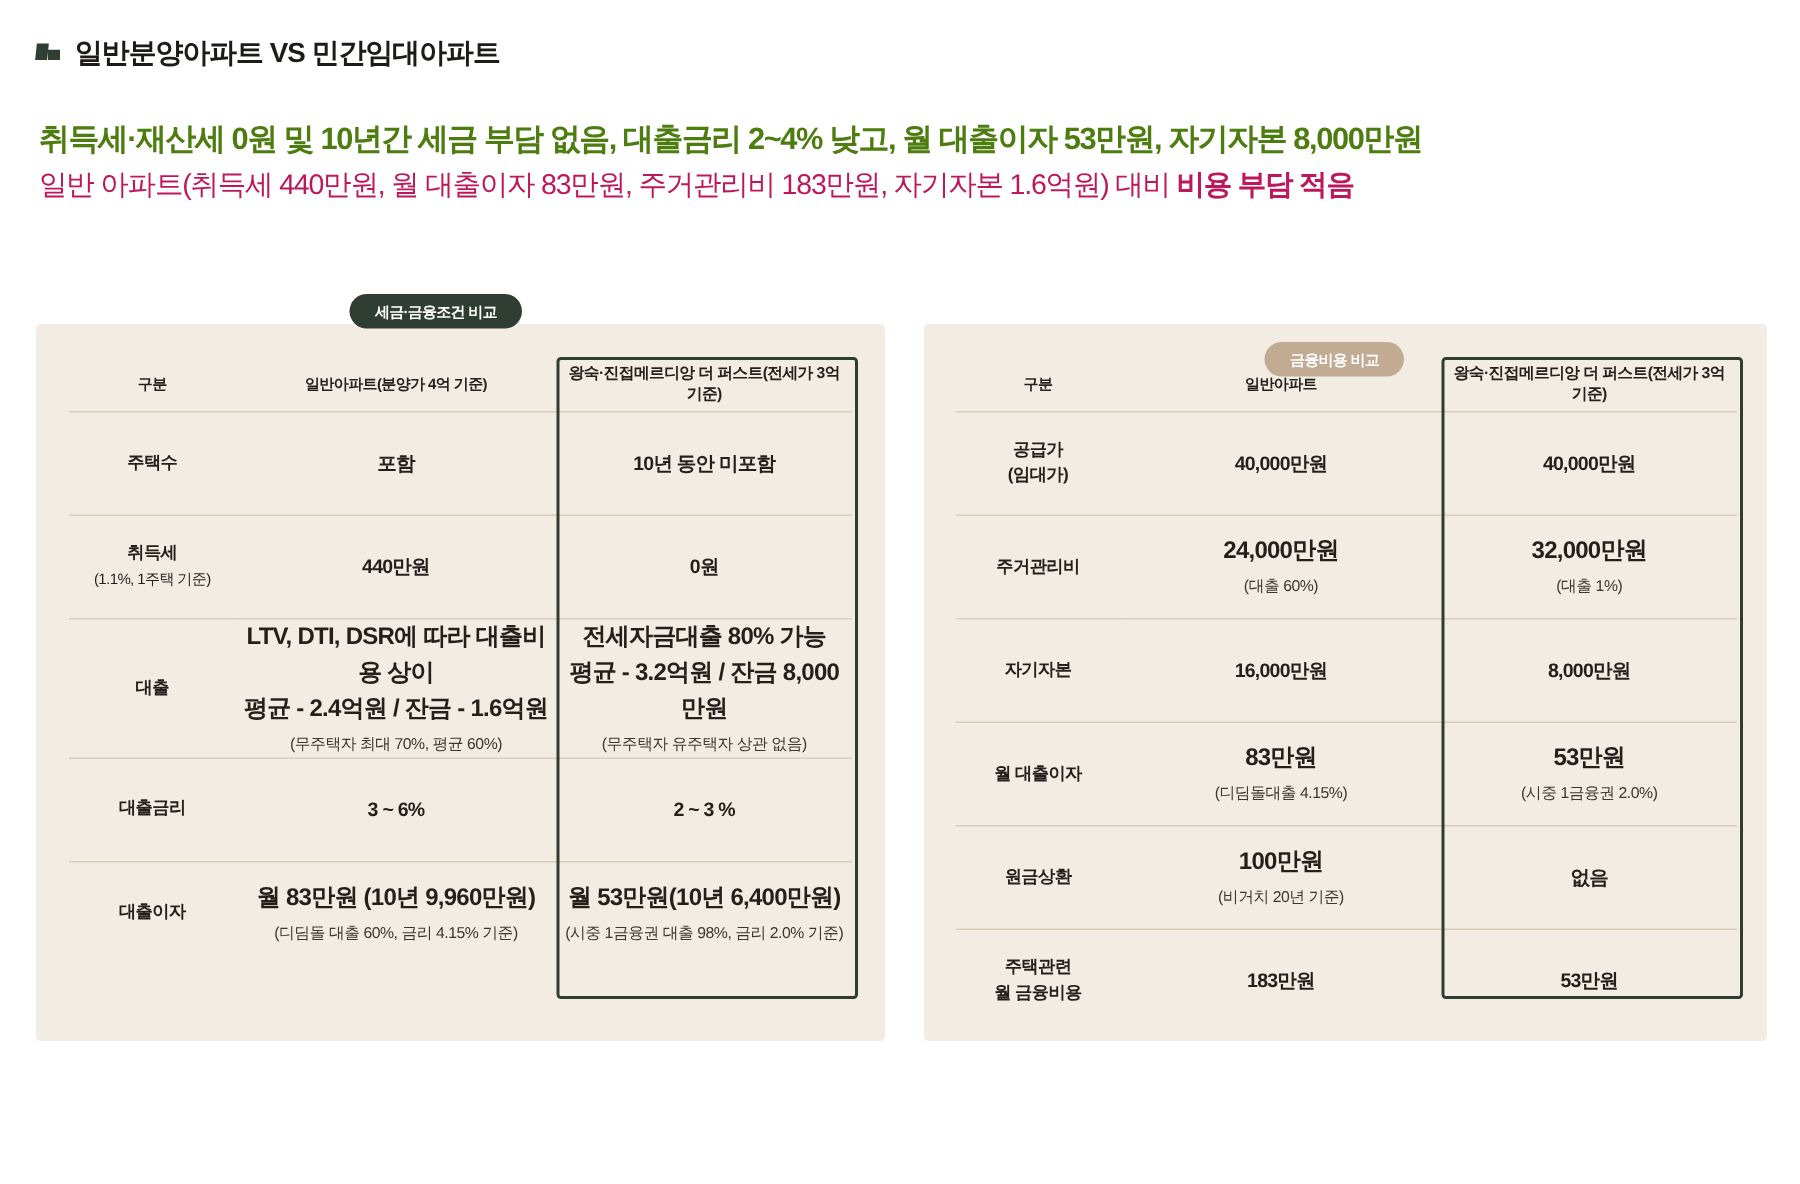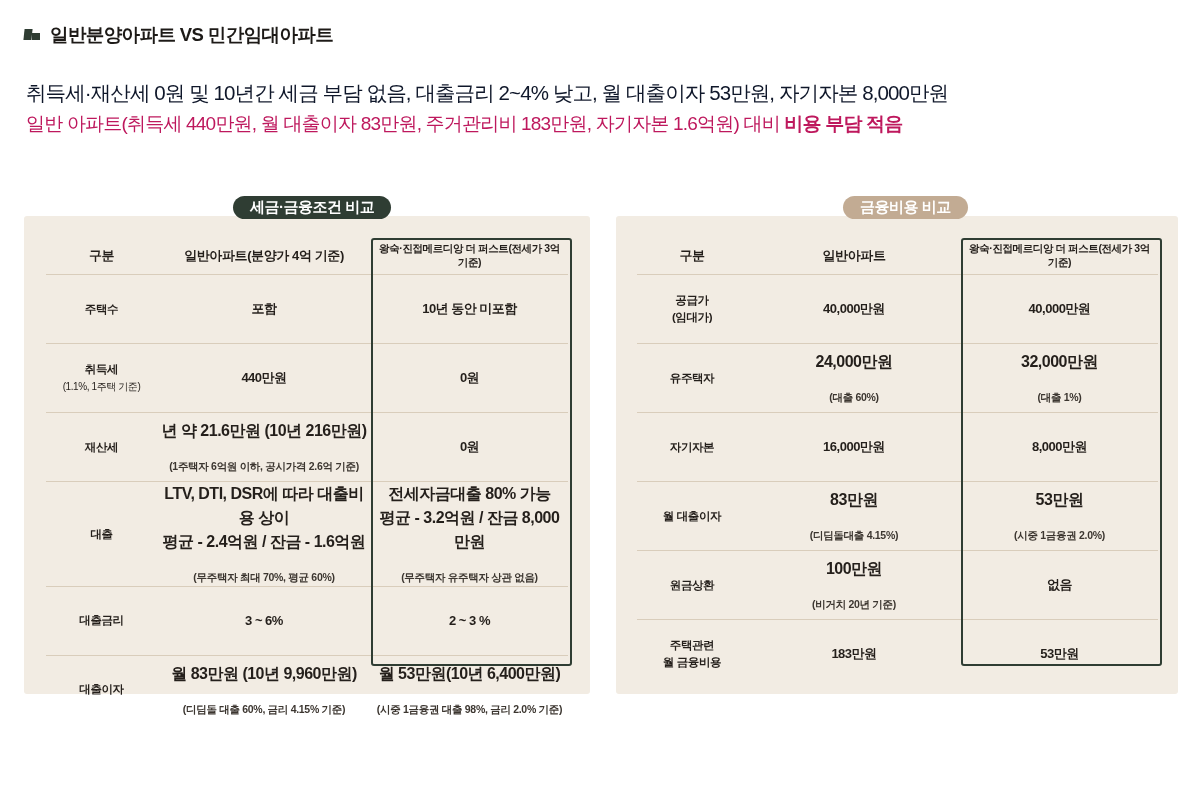--- a/index.html
+++ b/index.html
@@ -60,23 +60,23 @@
 
   
   .headline-block {
     position: absolute;
     left: 26px;
     top: 78px;
     width: 1150px;
   }
   .headline-1 {
     font-size: 20.5px;
-    font-weight: normal;
+    font-weight: bold;
     letter-spacing: -0.9px;
-    color: #0f172a;
+    color: #4d7c0f;
     line-height: 1.45;
     white-space: nowrap;
   }
   .headline-2 {
     font-size: 19px;
     letter-spacing: -0.8px;
     color: #be185d;
     line-height: 1.5;
     margin-top: 2px;
     white-space: nowrap;
@@ -102,36 +102,37 @@
     width: 562px;
     height: 478px;
   }
 
   .panel-tab {
     position: absolute;
     top: 196px;
     height: 23px;
     border-radius: 12px;
     color: #ffffff;
-    font-size: 15px;
+    font-size: 10px;
     font-weight: bold;
     letter-spacing: -0.5px;
     display: flex;
     align-items: center;
     justify-content: center;
     padding: 0 17px;
     white-space: nowrap;
   }
   .tab-left {
     left: 233px;
     background: #2f3d33;
   }
   .tab-right {
     left: 843px;
     background: #c2ab93;
+    margin-top: 32px;
   }
 
   
   table.cmp {
     position: absolute;
     border-collapse: collapse;
     table-layout: fixed;
   }
   table.cmp.left {
     left: 46px;
@@ -147,21 +148,21 @@
     border-bottom: 1px solid #d9cdbb;
     text-align: center;
     vertical-align: middle;
     padding: 0 4px;
     color: #241f1b;
   }
   table.cmp tr:last-child td {
     border-bottom: none;
   }
   .hdr td {
-    font-size: 13px;
+    font-size: 10px;
     font-weight: bold;
     letter-spacing: -0.4px;
     height: 36px;
   }
   .rowcell {
     height: 68px;
   }
   .lbl {
     font-size: 11.5px;
     font-weight: bold;
@@ -170,24 +171,24 @@
   }
   .val {
     font-size: 13px;
     font-weight: bold;
     letter-spacing: -0.5px;
     line-height: 1.5;
   }
   .val .sub {
     display: block;
     font-size: 10.5px;
-    font-weight: bold;
+    font-weight: normal;
     letter-spacing: -0.3px;
     color: #3c3630;
-    margin-top: 16px;
+    margin-top: 4px;
   }
   .val .mid {
     display: block;
     font-size: 16px;
     font-weight: bold;
     letter-spacing: -0.5px;
   }
 
   
   .hl-box {
@@ -254,28 +255,20 @@
 
       <tr>
         <td class="rowcell lbl">
           <span>취득세</span><br>
           <span style="font-size:10px;font-weight:normal">(1.1%, 1주택 기준)</span>
         </td>
         <td class="rowcell val">440만원</td>
         <td class="rowcell val">0원</td>
       </tr>
 
-      <tr>
-        <td class="rowcell lbl">재산세</td>
-        <td class="rowcell val">
-          <span class="mid">년 약 21.6만원 (10년 216만원)</span>
-          <span class="sub">(1주택자 6억원 이하, 공시가격 2.6억 기준)</span>
-        </td>
-        <td class="rowcell val">0원</td>
-      </tr>
 
       <tr>
         <td class="rowcell lbl">대출</td>
         <td class="rowcell val">
           <span class="mid">LTV, DTI, DSR에 따라 대출비용 상이</span>
           <span class="mid">평균 - 2.4억원 / 잔금 - 1.6억원</span>
           <span class="sub">(무주택자 최대 70%, 평균 60%)</span>
         </td>
         <td class="rowcell val">
           <span class="mid">전세자금대출 80% 가능</span>
@@ -324,21 +317,21 @@
       <tr>
         <td class="rowcell lbl">
           <span>공급가</span><br>
           <span>(임대가)</span>
         </td>
         <td class="rowcell val">40,000만원</td>
         <td class="rowcell val">40,000만원</td>
       </tr>
 
       <tr>
-        <td class="rowcell lbl">유주택자</td>
+        <td class="rowcell lbl">주거관리비</td>
         <td class="rowcell val">
           <span class="mid">24,000만원</span>
           <span class="sub">(대출 60%)</span>
         </td>
         <td class="rowcell val">
           <span class="mid">32,000만원</span>
           <span class="sub">(대출 1%)</span>
         </td>
       </tr>
 

